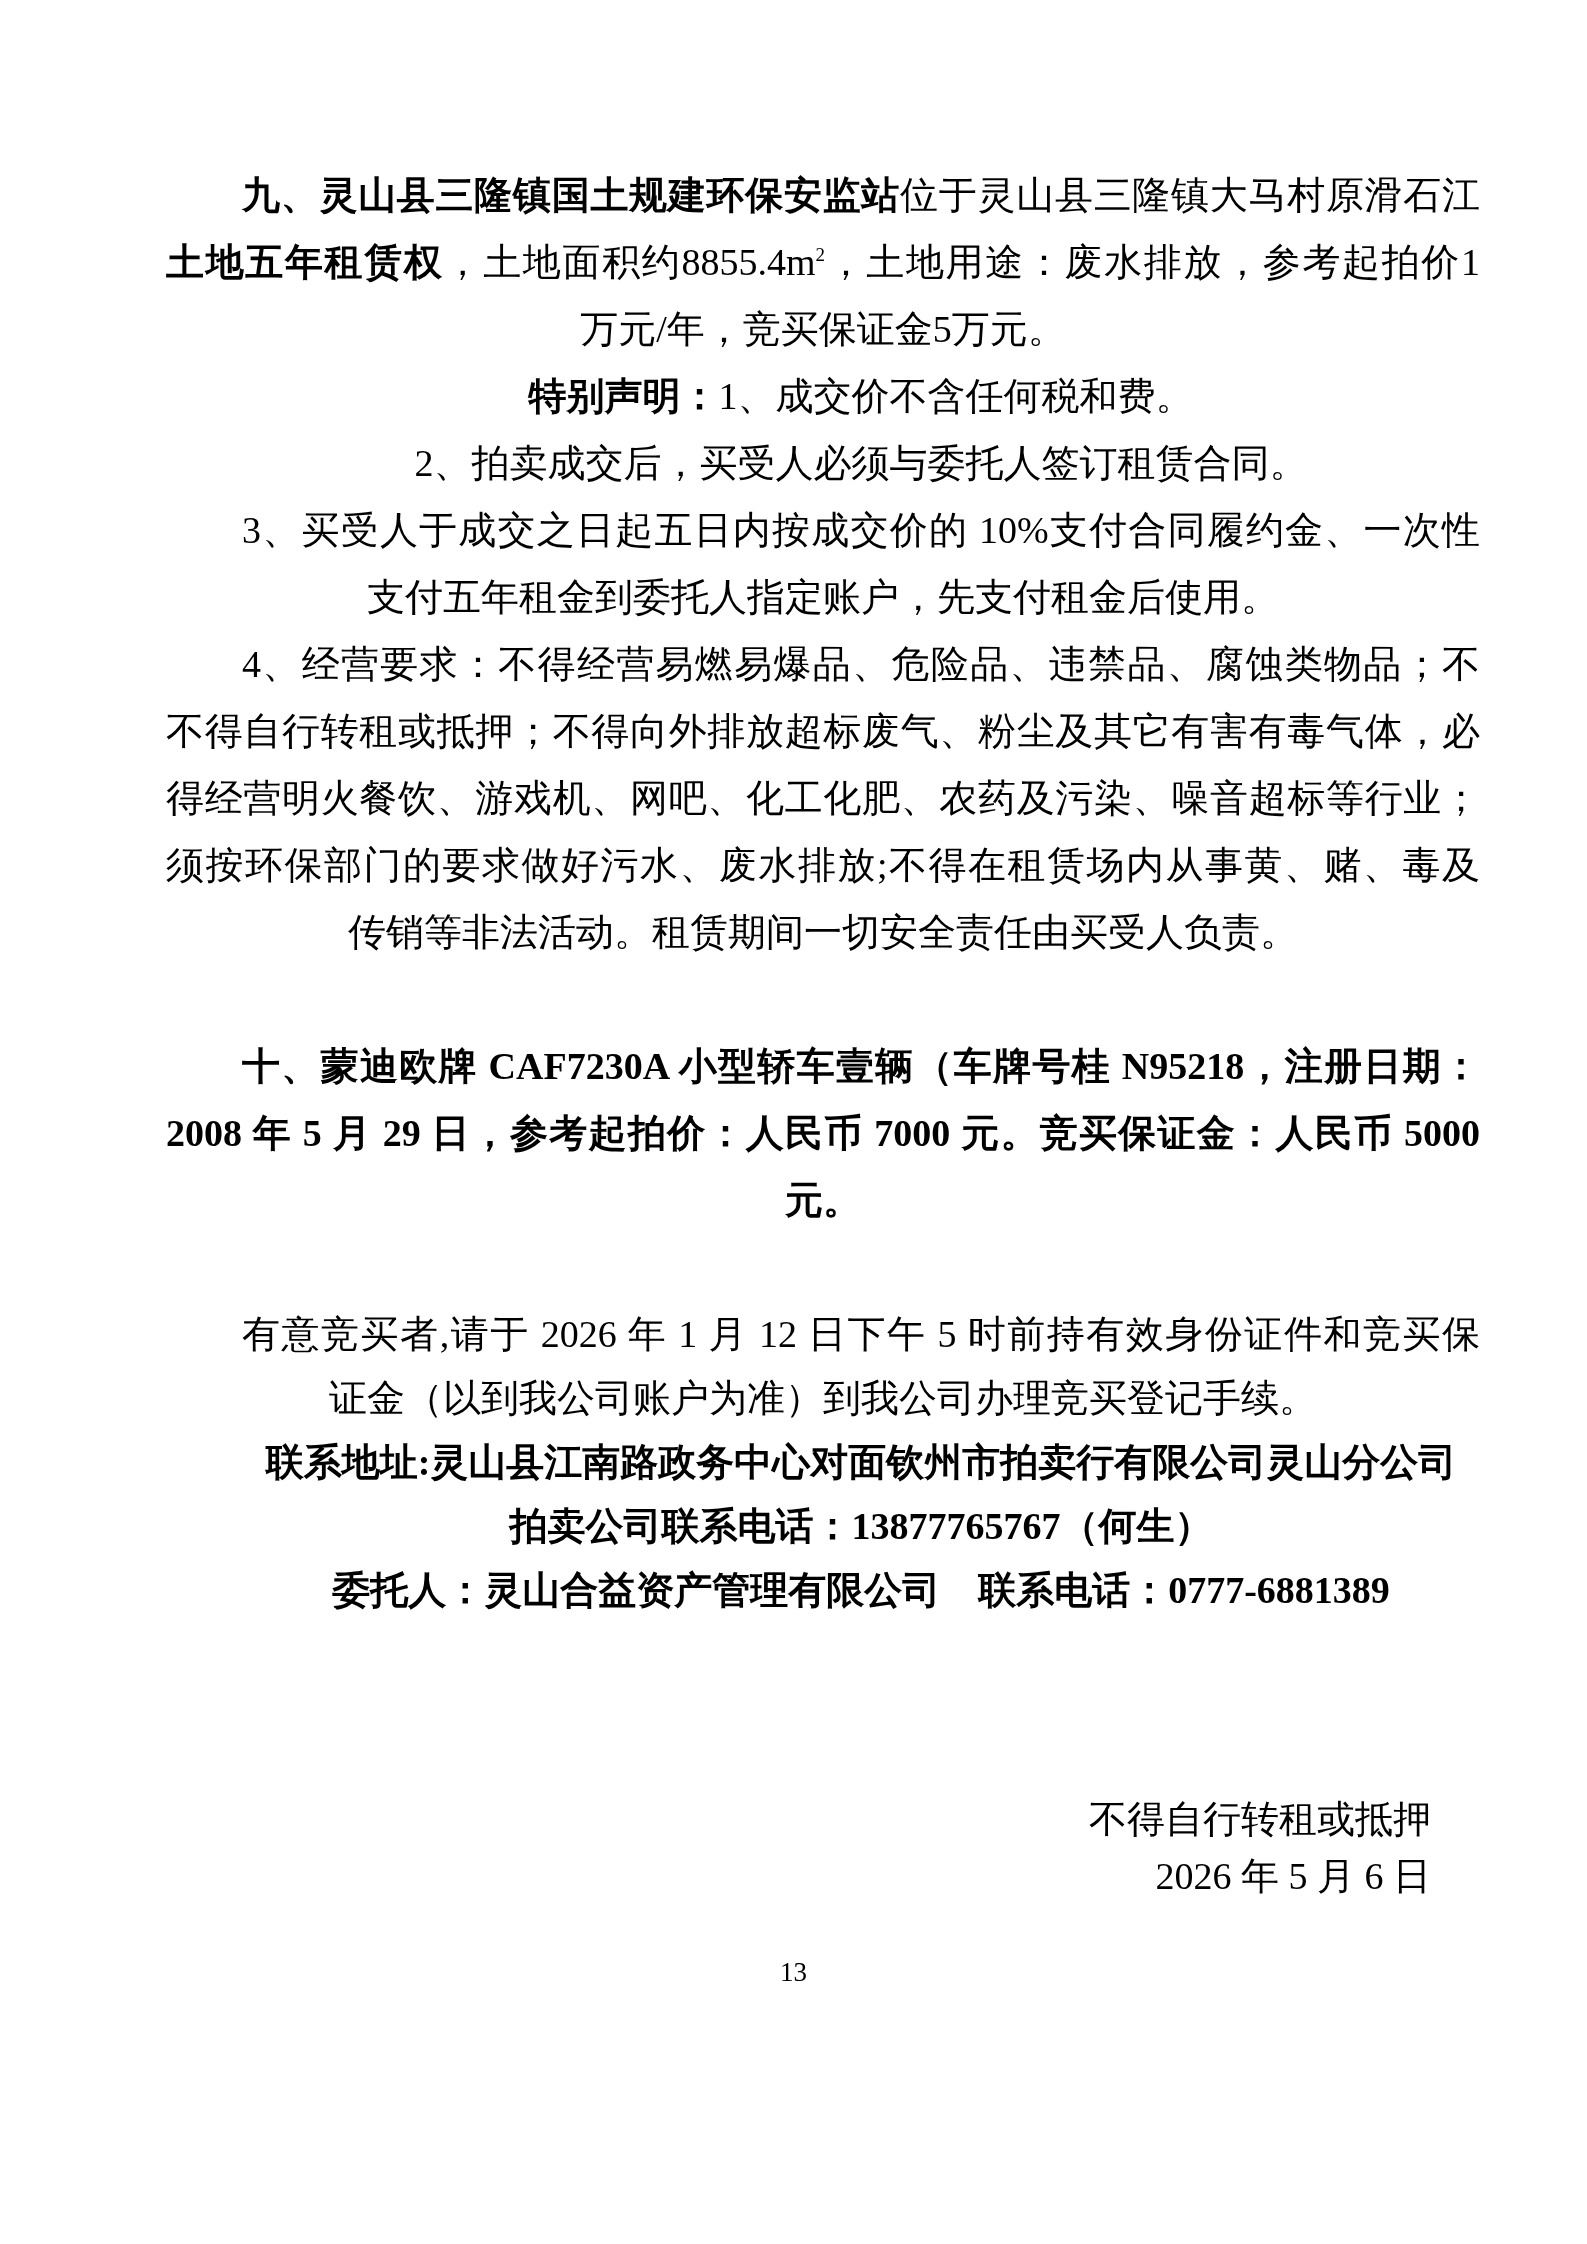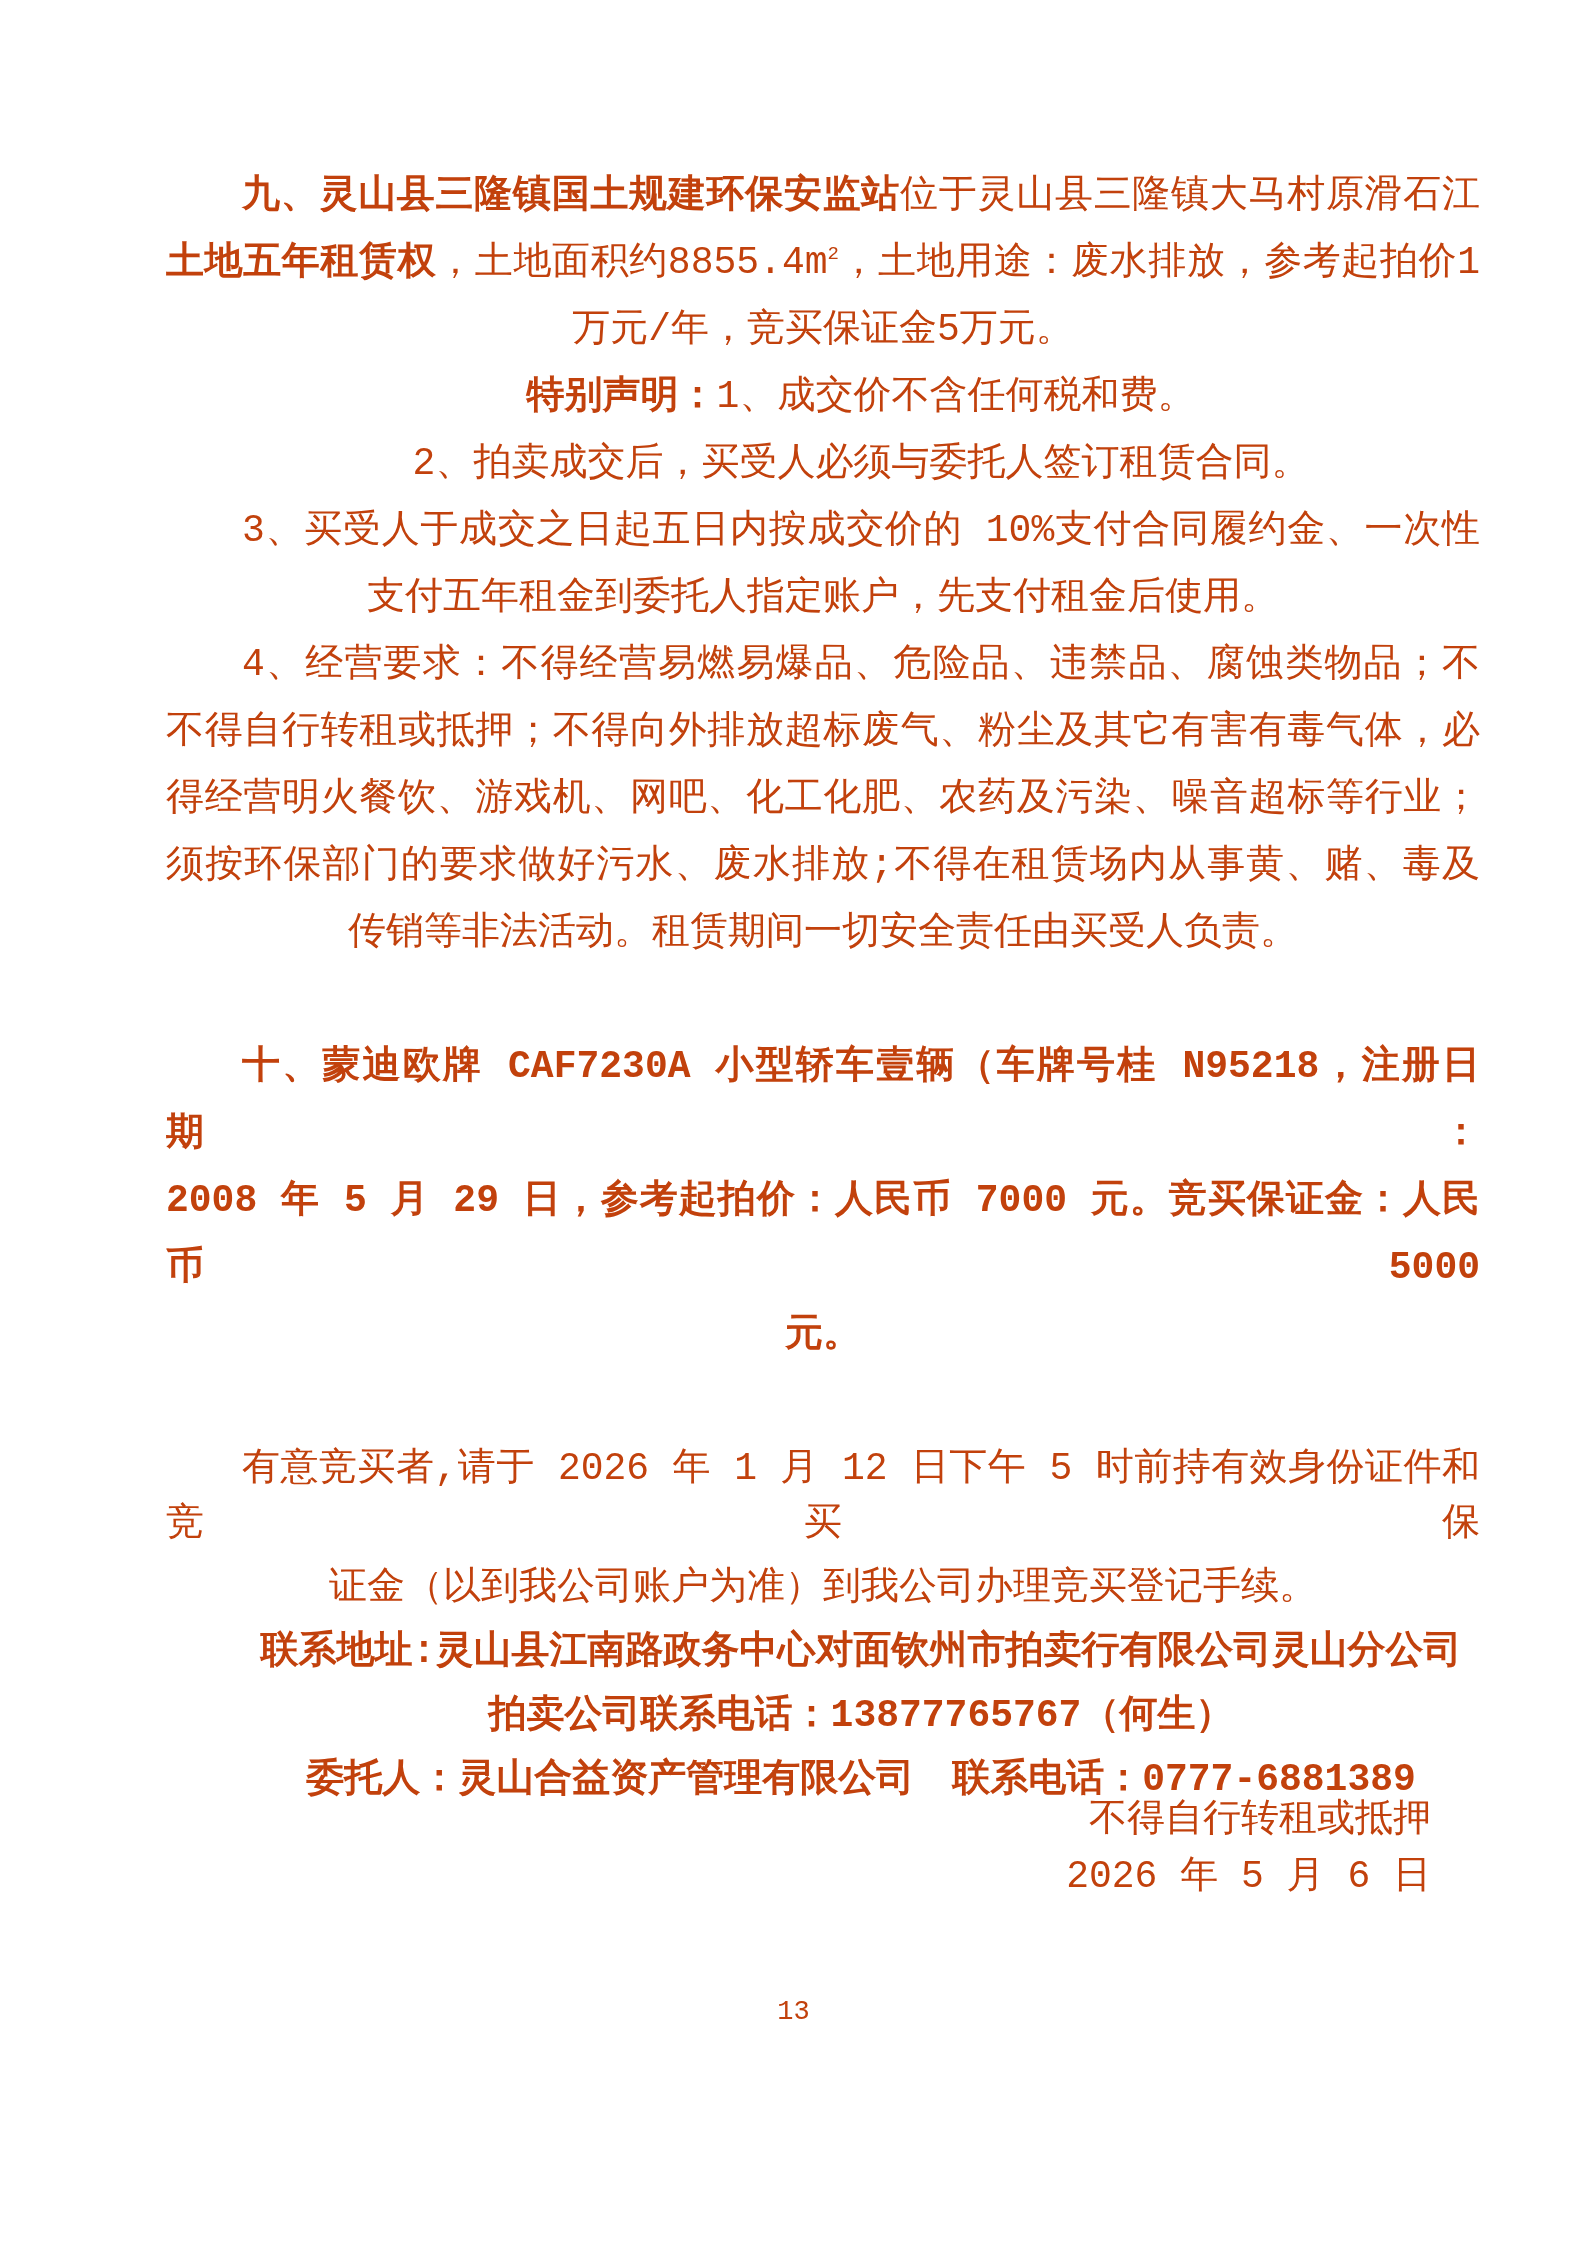--- a/index.html
+++ b/index.html
@@ -6,22 +6,22 @@
     margin: 0;
     padding: 0;
     background: #ffffff;
   }
   .page {
     position: relative;
     width: 1587px;
     height: 2244px;
     background: #ffffff;
     overflow: hidden;
-    color: #c2410c;
-    font-family: Liberation Mono, monospace;
+    color: #000000;
+    font-family: Liberation Serif, serif;
   }
   .doc {
     position: absolute;
     left: 166px;
     top: 162px;
     width: 1314px;
   }
   .line {
     font-size: 38px;
     line-height: 67px;
@@ -44,21 +44,21 @@
   .sign {
     position: absolute;
     top: 1791px;
     right: 156px;
     text-align: right;
     font-size: 38px;
     line-height: 57px;
   }
   .pagenum {
     position: absolute;
-    top: 1992px;
+    top: 1952px;
     left: 0;
     width: 100%;
     text-align: center;
     font-size: 27px;
     line-height: 40px;
   }
 </style>
 </head>
 <body>
 

